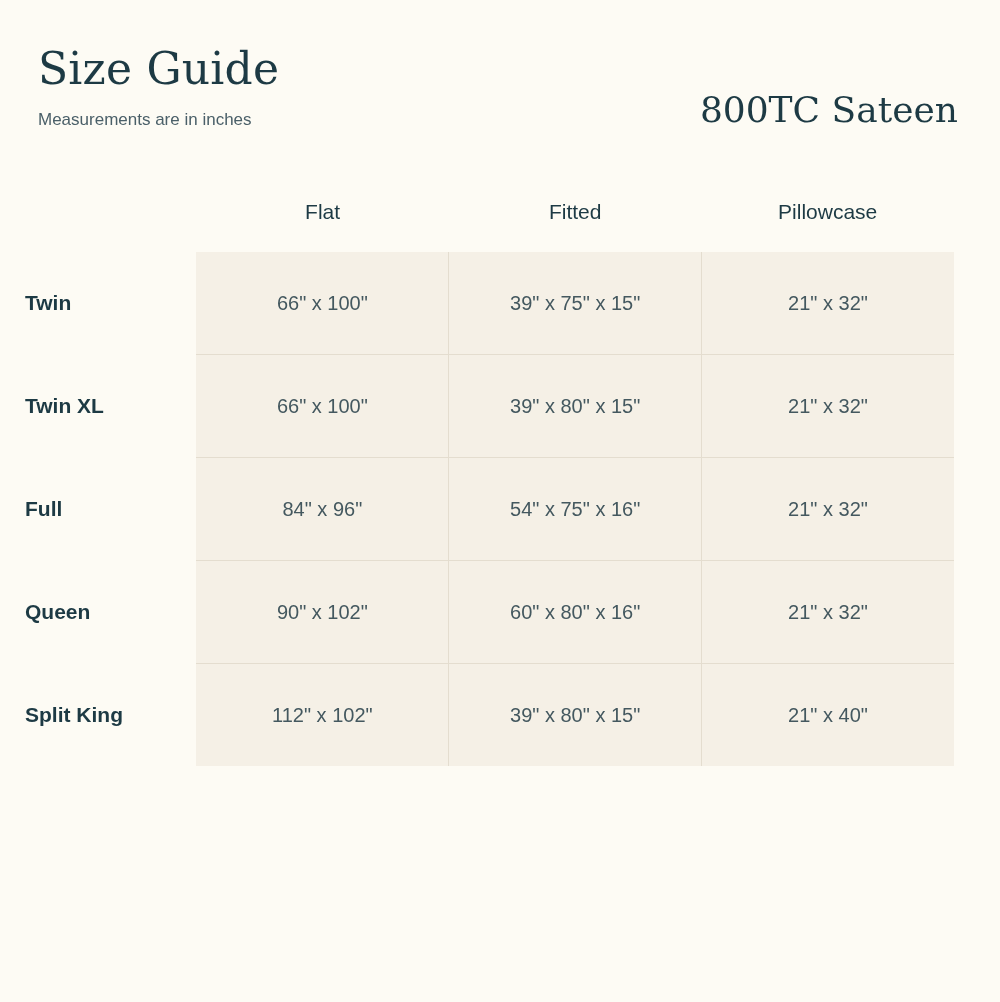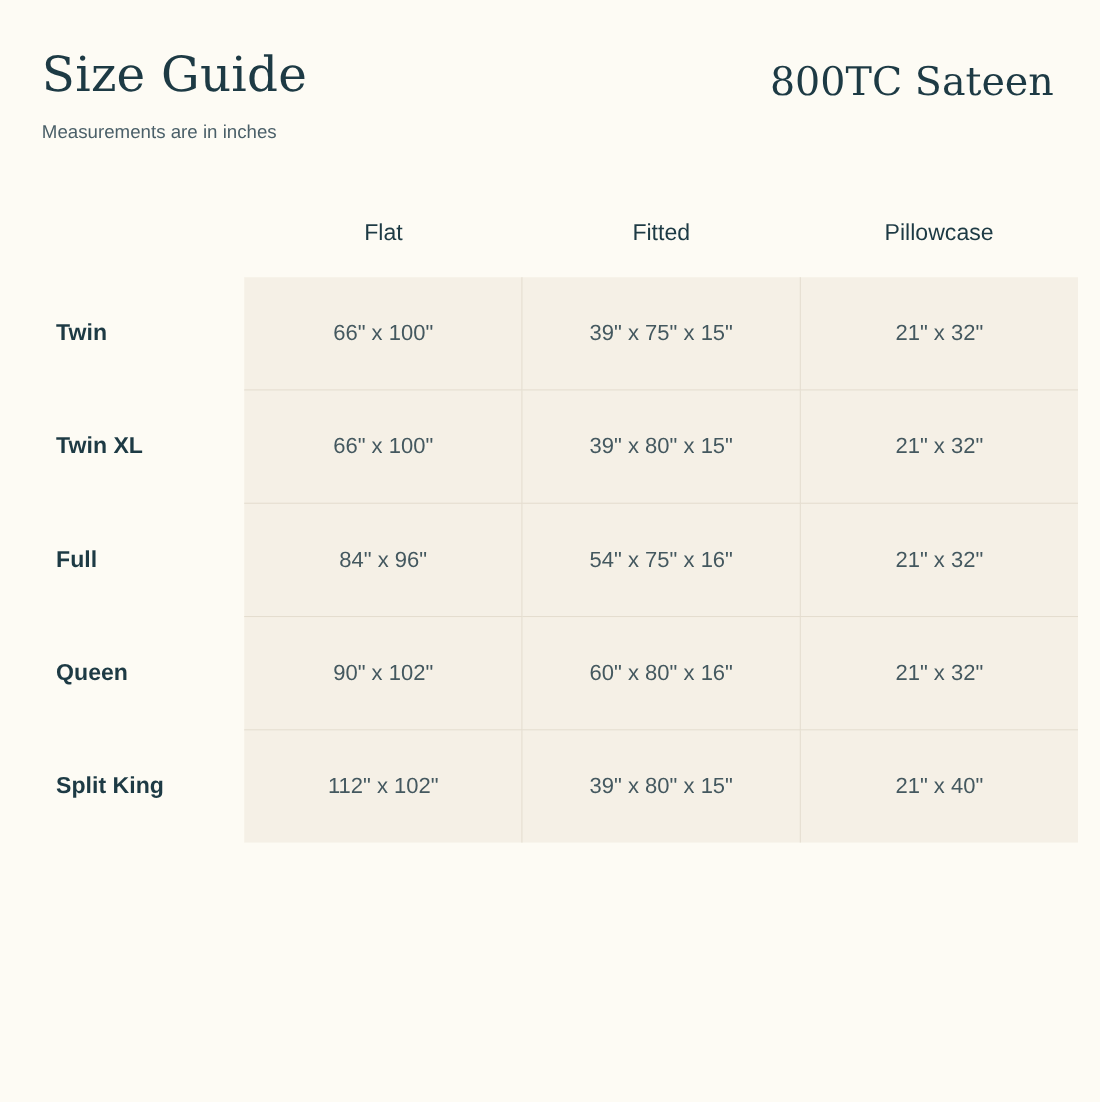--- a/index.html
+++ b/index.html
@@ -19,21 +19,21 @@
     width: 1000px;
     height: 1002px;
     box-sizing: border-box;
   }
   .header {
     position: absolute;
     top: 46px;
     left: 38px;
     right: 42px;
     display: flex;
-    align-items: flex-start;
+    align-items: flex-end;
     justify-content: space-between;
     gap: 39px;
   }
   .title-block {
     display: block;
   }
   .page-title {
     font-family: "DejaVu Serif", "Liberation Serif", serif;
     font-size: 44px;
     line-height: 1.05;
@@ -55,21 +55,21 @@
     font-weight: 400;
     color: #1d3a44;
     margin: 0;
     padding-top: 8px;
     white-space: nowrap;
   }
 
   .table-wrap {
     position: absolute;
     top: 200px;
-    left: 50px;
+    left: 24px;
     right: 32px;
   }
   table.size-table {
     border-collapse: collapse;
     width: 930px;
     table-layout: fixed;
   }
   table.size-table col.c-label { width: 172px; }
   table.size-table col.c-data  { width: 252px; }
 

